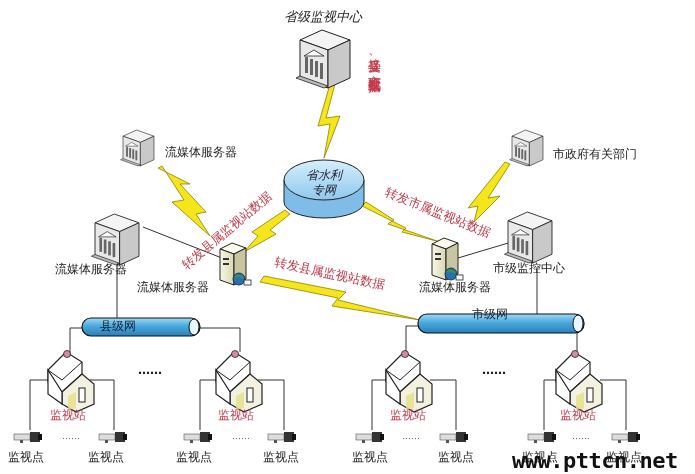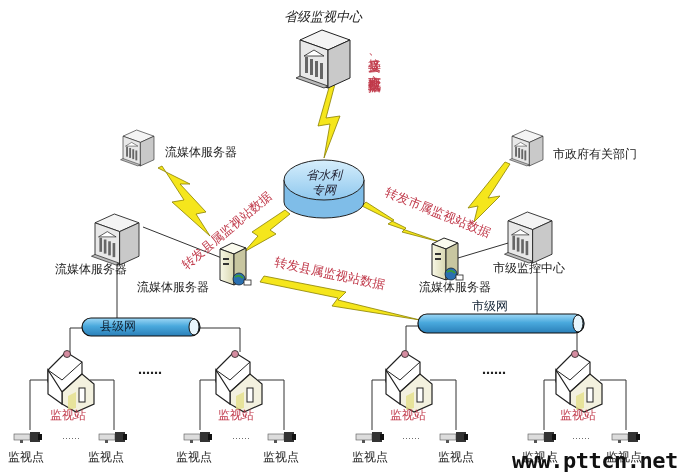--- a/index.html
+++ b/index.html
@@ -148,21 +148,21 @@
   <div>省水利</div>
   <div>专网</div>
 </div>
 <div class="lbl" style="left:165px;top:146px;">流媒体服务器</div>
 <div class="lbl" style="left:553px;top:148px;">市政府有关部门</div>
 <div class="lbl" style="left:55px;top:263px;">流媒体服务器</div>
 <div class="lbl" style="left:493px;top:262px;">市级监控中心</div>
 <div class="lbl" style="left:137px;top:281px;">流媒体服务器</div>
 <div class="lbl" style="left:419px;top:281px;">流媒体服务器</div>
 <div class="lbl" style="left:100px;top:320px;color:#123;">县级网</div>
-<div class="lbl" style="left:472px;top:300px;color:#123;">市级网</div>
+<div class="lbl" style="left:472px;top:308px;color:#123;">市级网</div>
 
 <div class="lbl red" style="left:50px;top:409px;">监视站</div>
 <div class="lbl red" style="left:218px;top:409px;">监视站</div>
 <div class="lbl red" style="left:390px;top:409px;">监视站</div>
 <div class="lbl red" style="left:560px;top:409px;">监视站</div>
 
 <div class="lbl" style="left:8px;top:451px;">监视点</div>
 <div class="lbl" style="left:88px;top:451px;">监视点</div>
 <div class="lbl" style="left:176px;top:451px;">监视点</div>
 <div class="lbl" style="left:263px;top:451px;">监视点</div>

